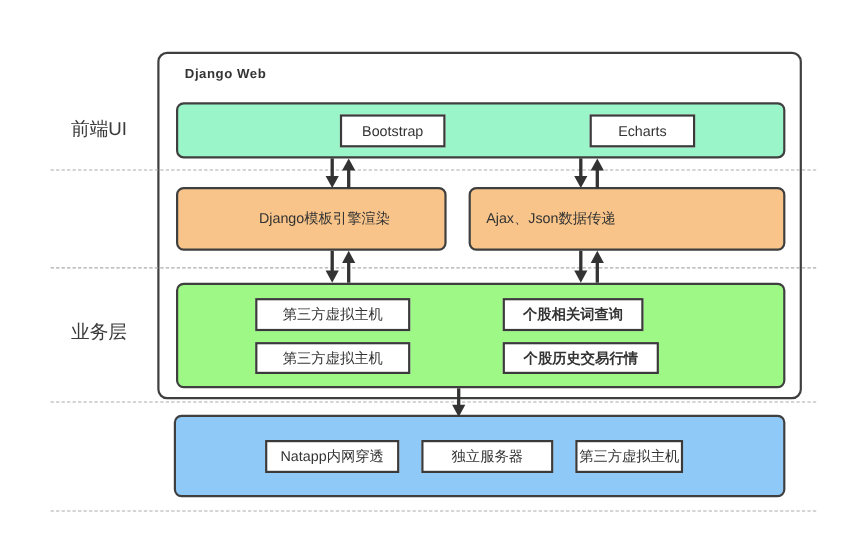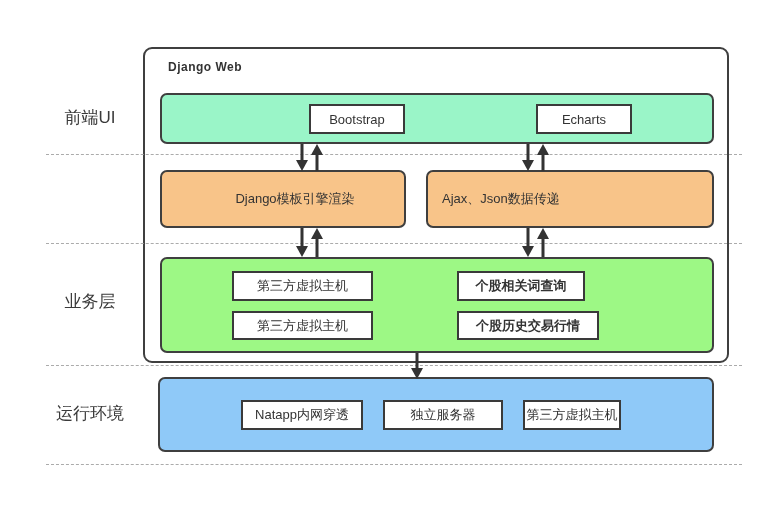--- a/index.html
+++ b/index.html
@@ -56,21 +56,20 @@
 
 <div class="stage">
 
   <div class="dash-line" style="top:154px"></div>
   <div class="dash-line" style="top:243px"></div>
   <div class="dash-line" style="top:365px"></div>
   <div class="dash-line" style="top:464px"></div>
 
   <div class="side-label" style="top:110px">前端UI</div>
   <div class="side-label" style="top:294px">业务层</div>
-  <div class="side-label" style="top:406px">运行环境</div>
 
   <div class="outer-box"></div>
   <div class="diagram-title">Django Web</div>
 
   <div class="band band-frontend"></div>
   <div class="wbox" style="left:309px; top:104px; width:96px; height:30px">Bootstrap</div>
   <div class="wbox" style="left:536px; top:104px; width:96px; height:30px">Echarts</div>
 
   <div class="band band-template">
     <span>Django模板引擎渲染</span>

